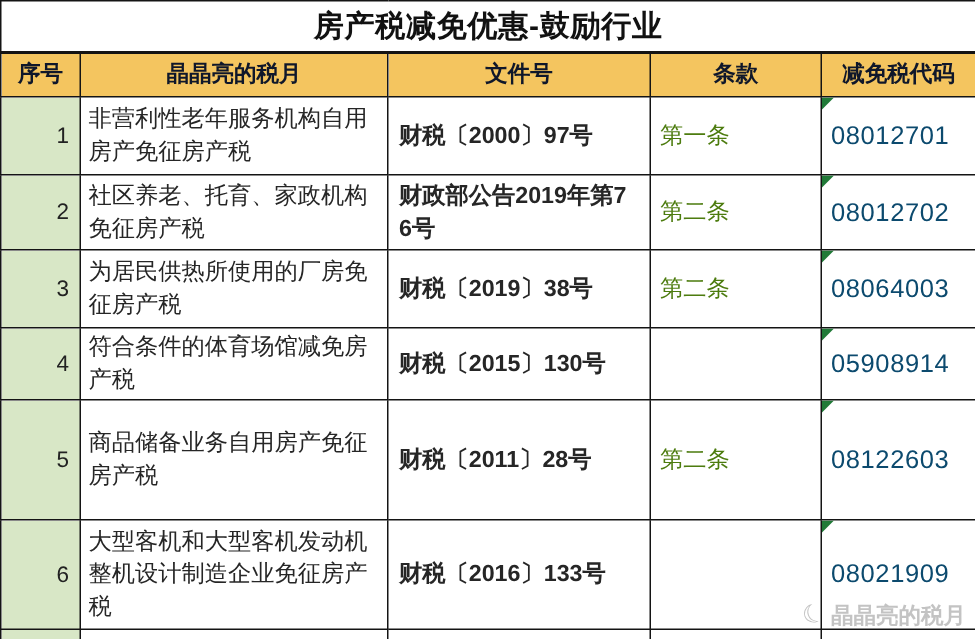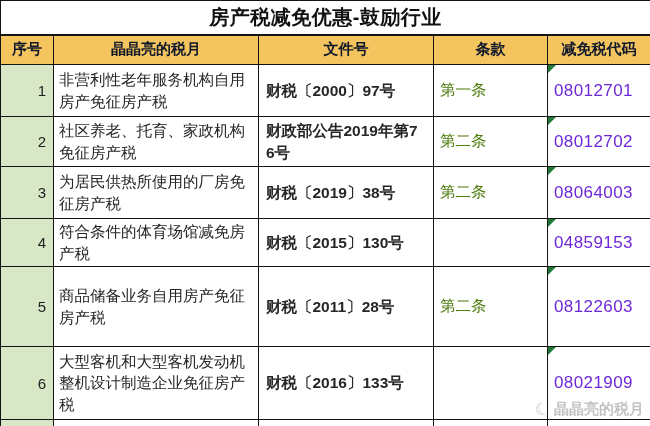--- a/index.html
+++ b/index.html
@@ -63,21 +63,21 @@
   }
   td.doc{
     padding:2px 7px;font-size:15.5px;line-height:1.4;color:#262626;
     text-align:left;word-break:break-all;font-weight:bold;
   }
   td.clause{
     padding:2px 6px;font-size:15.5px;color:#4d7c0f;text-align:left;
   }
   td.code{
     position:relative;
-    padding:2px 6px;font-size:17px;color:#6d28d9;text-align:left;
+    padding:2px 6px;font-size:17px;color:#0c4a6e;text-align:left;
     letter-spacing:.4px;
   }
   .tri{
     position:absolute;top:0;left:0;width:0;height:0;
     border-top:8px solid var(--triangle);
     border-right:8px solid transparent;
   }
   
   .watermark{
     position:absolute;right:6px;bottom:6px;
@@ -136,21 +136,21 @@
     <td class="doc">财税〔2019〕38号</td>
     <td class="clause">第二条</td>
     <td class="code"><span class="tri"></span><span>08064003</span></td>
   </tr>
 
   <tr class="r4">
     <td class="num">4</td>
     <td class="item">符合条件的体育场馆减免房产税</td>
     <td class="doc">财税〔2015〕130号</td>
     <td class="clause"></td>
-    <td class="code"><span class="tri"></span><span>04859153</span></td>
+    <td class="code"><span class="tri"></span><span>05908914</span></td>
   </tr>
 
   <tr class="r5">
     <td class="num">5</td>
     <td class="item">商品储备业务自用房产免征房产税</td>
     <td class="doc">财税〔2011〕28号</td>
     <td class="clause">第二条</td>
     <td class="code"><span class="tri"></span><span>08122603</span></td>
   </tr>
 

